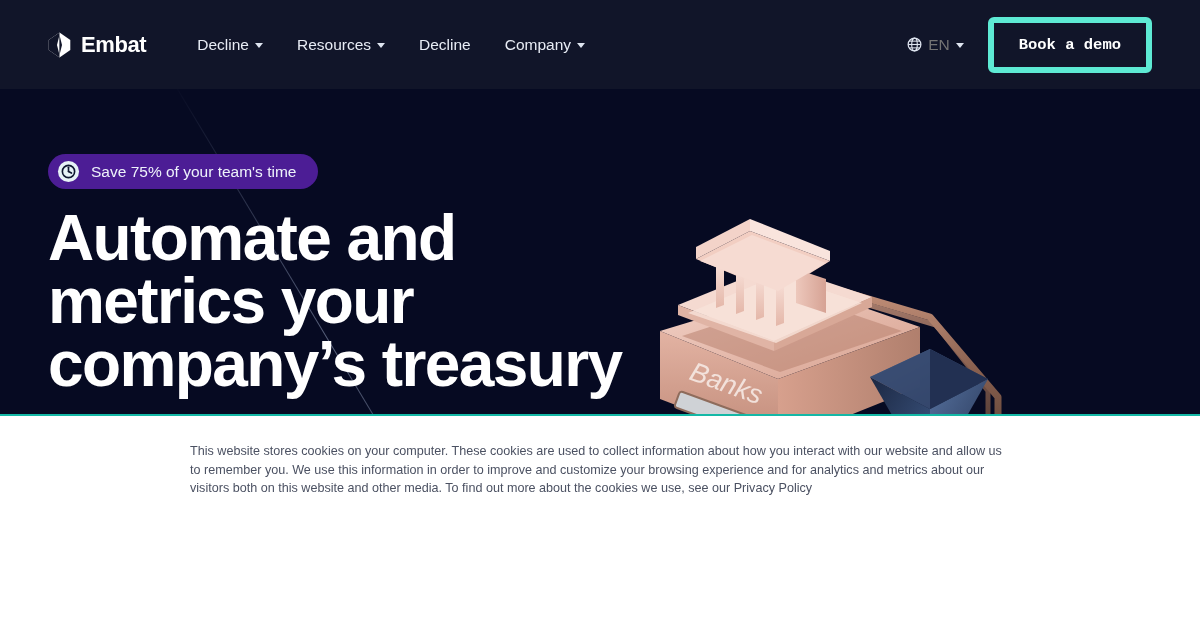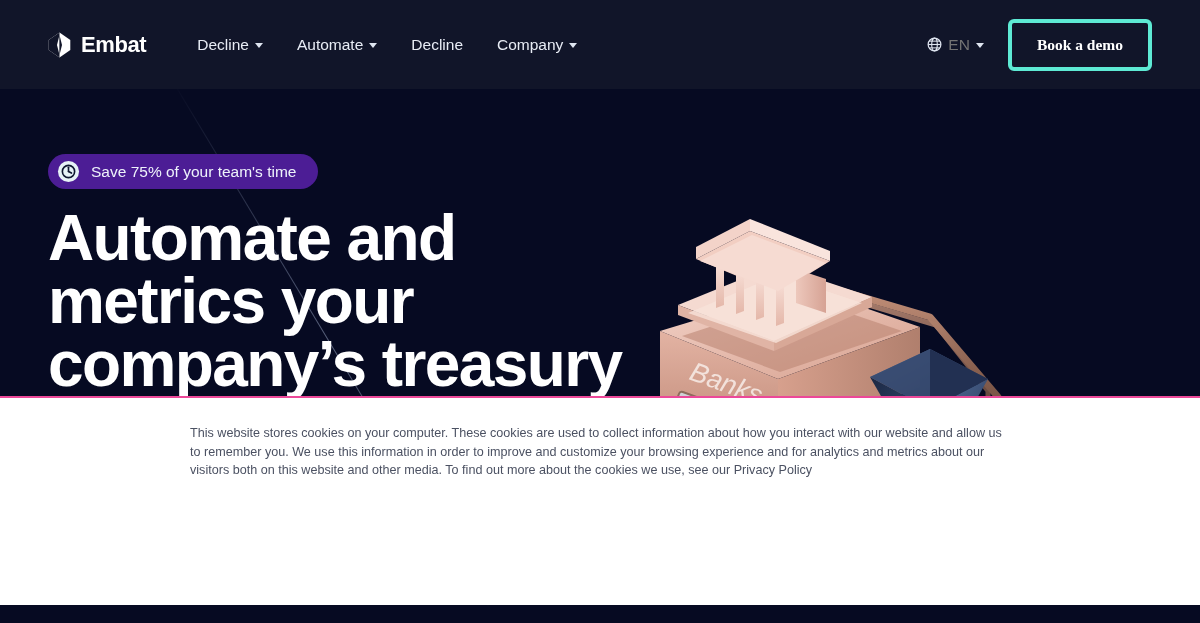--- a/index.html
+++ b/index.html
@@ -48,25 +48,25 @@
     display: flex; align-items: center; gap: 6px;
     color: #737373; font-size: 15.5px; cursor: pointer;
     padding: 8px 10px;
   }
   .globe { width: 15px; height: 15px; display: block; }
   .login-link {
     color: #ffffff; font-size: 15.5px; font-weight: bold;
     padding: 8px 22px; cursor: pointer; margin-left: 18px;
   }
   .demo-btn {
-    border: 4px solid #5eead4; border-radius: 6px;
+    border: 6px solid #5eead4; border-radius: 6px;
     color: #ffffff; font-size: 15.5px; font-weight: bold;
     padding: 13px 25px; background: transparent; cursor: pointer;
     margin-left: 14px; white-space: nowrap;
-    font-family: Liberation Serif, serif;
+    font-family: Liberation Mono, monospace;
   }
 
   
   .hero {
     position: absolute; top: 89px; left: 0;
     width: 1200px; height: 534px;
     background: #060a22;
     overflow: hidden;
   }
   .diag {
@@ -98,24 +98,24 @@
     font-weight: bold;
     letter-spacing: -1.6px;
     width: 640px;
   }
 
   
   .illus { position: absolute; left: 630px; top: 120px; width: 470px; height: 320px; }
 
   
   .cookie {
-    position: absolute; left: 0; top: 396px;
+    position: absolute; left: 0; top: 414px;
     width: 1200px; height: 209px;
     background: #ffffff;
-    border-top: 2px solid #ec4899;
+    border-top: 2px solid #14b8a6;
     z-index: 40;
   }
   .cookie-inner { position: relative; width: 1200px; padding: 26px 190px 0 190px; }
   .cookie-p {
     color: #4b5162; font-size: 12.6px; line-height: 18.5px;
     max-width: 812px;
   }
   .cookie-p + .cookie-p { margin-top: 13px; }
   .cookie-actions {
     position: absolute; right: 199px; top: 558px;
@@ -158,21 +158,21 @@
         </span>
         <span class="logo-text">Embat</span>
       </div>
 
       <div class="nav-links">
         <div class="nav-link">
           <span>Decline</span>
           <span class="caret"></span>
         </div>
         <div class="nav-link">
-          <span>Automate</span>
+          <span>Resources</span>
           <span class="caret"></span>
         </div>
         <div class="nav-link">
           <span>Decline</span>
         </div>
         <div class="nav-link">
           <span>Company</span>
           <span class="caret"></span>
         </div>
       </div>

